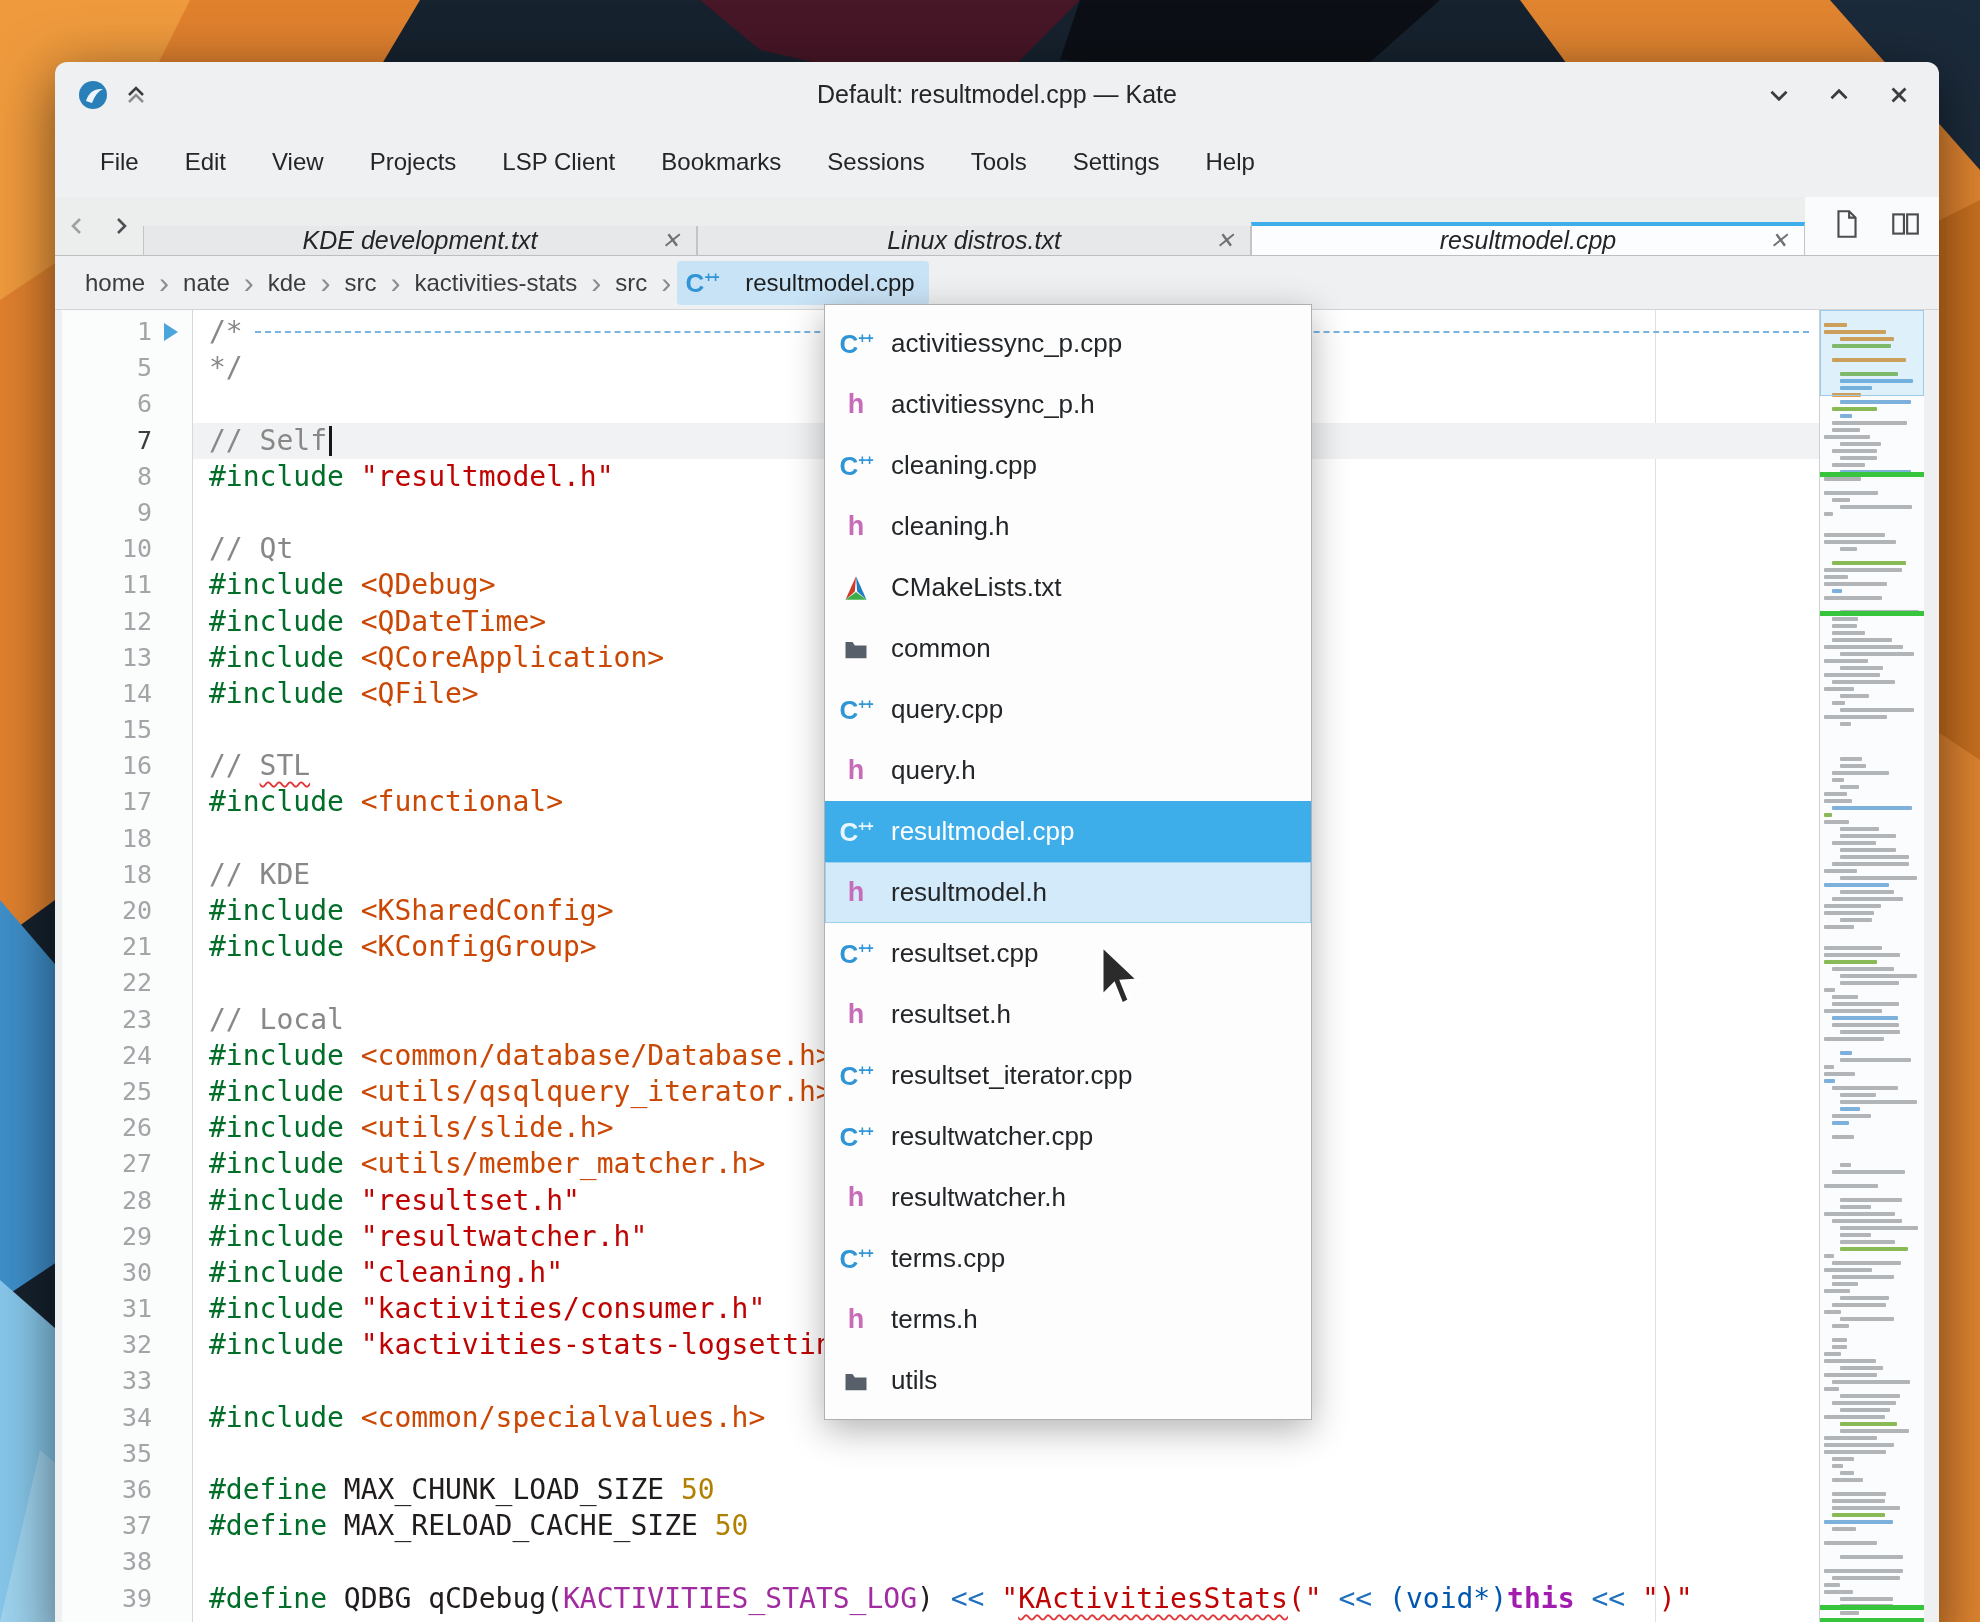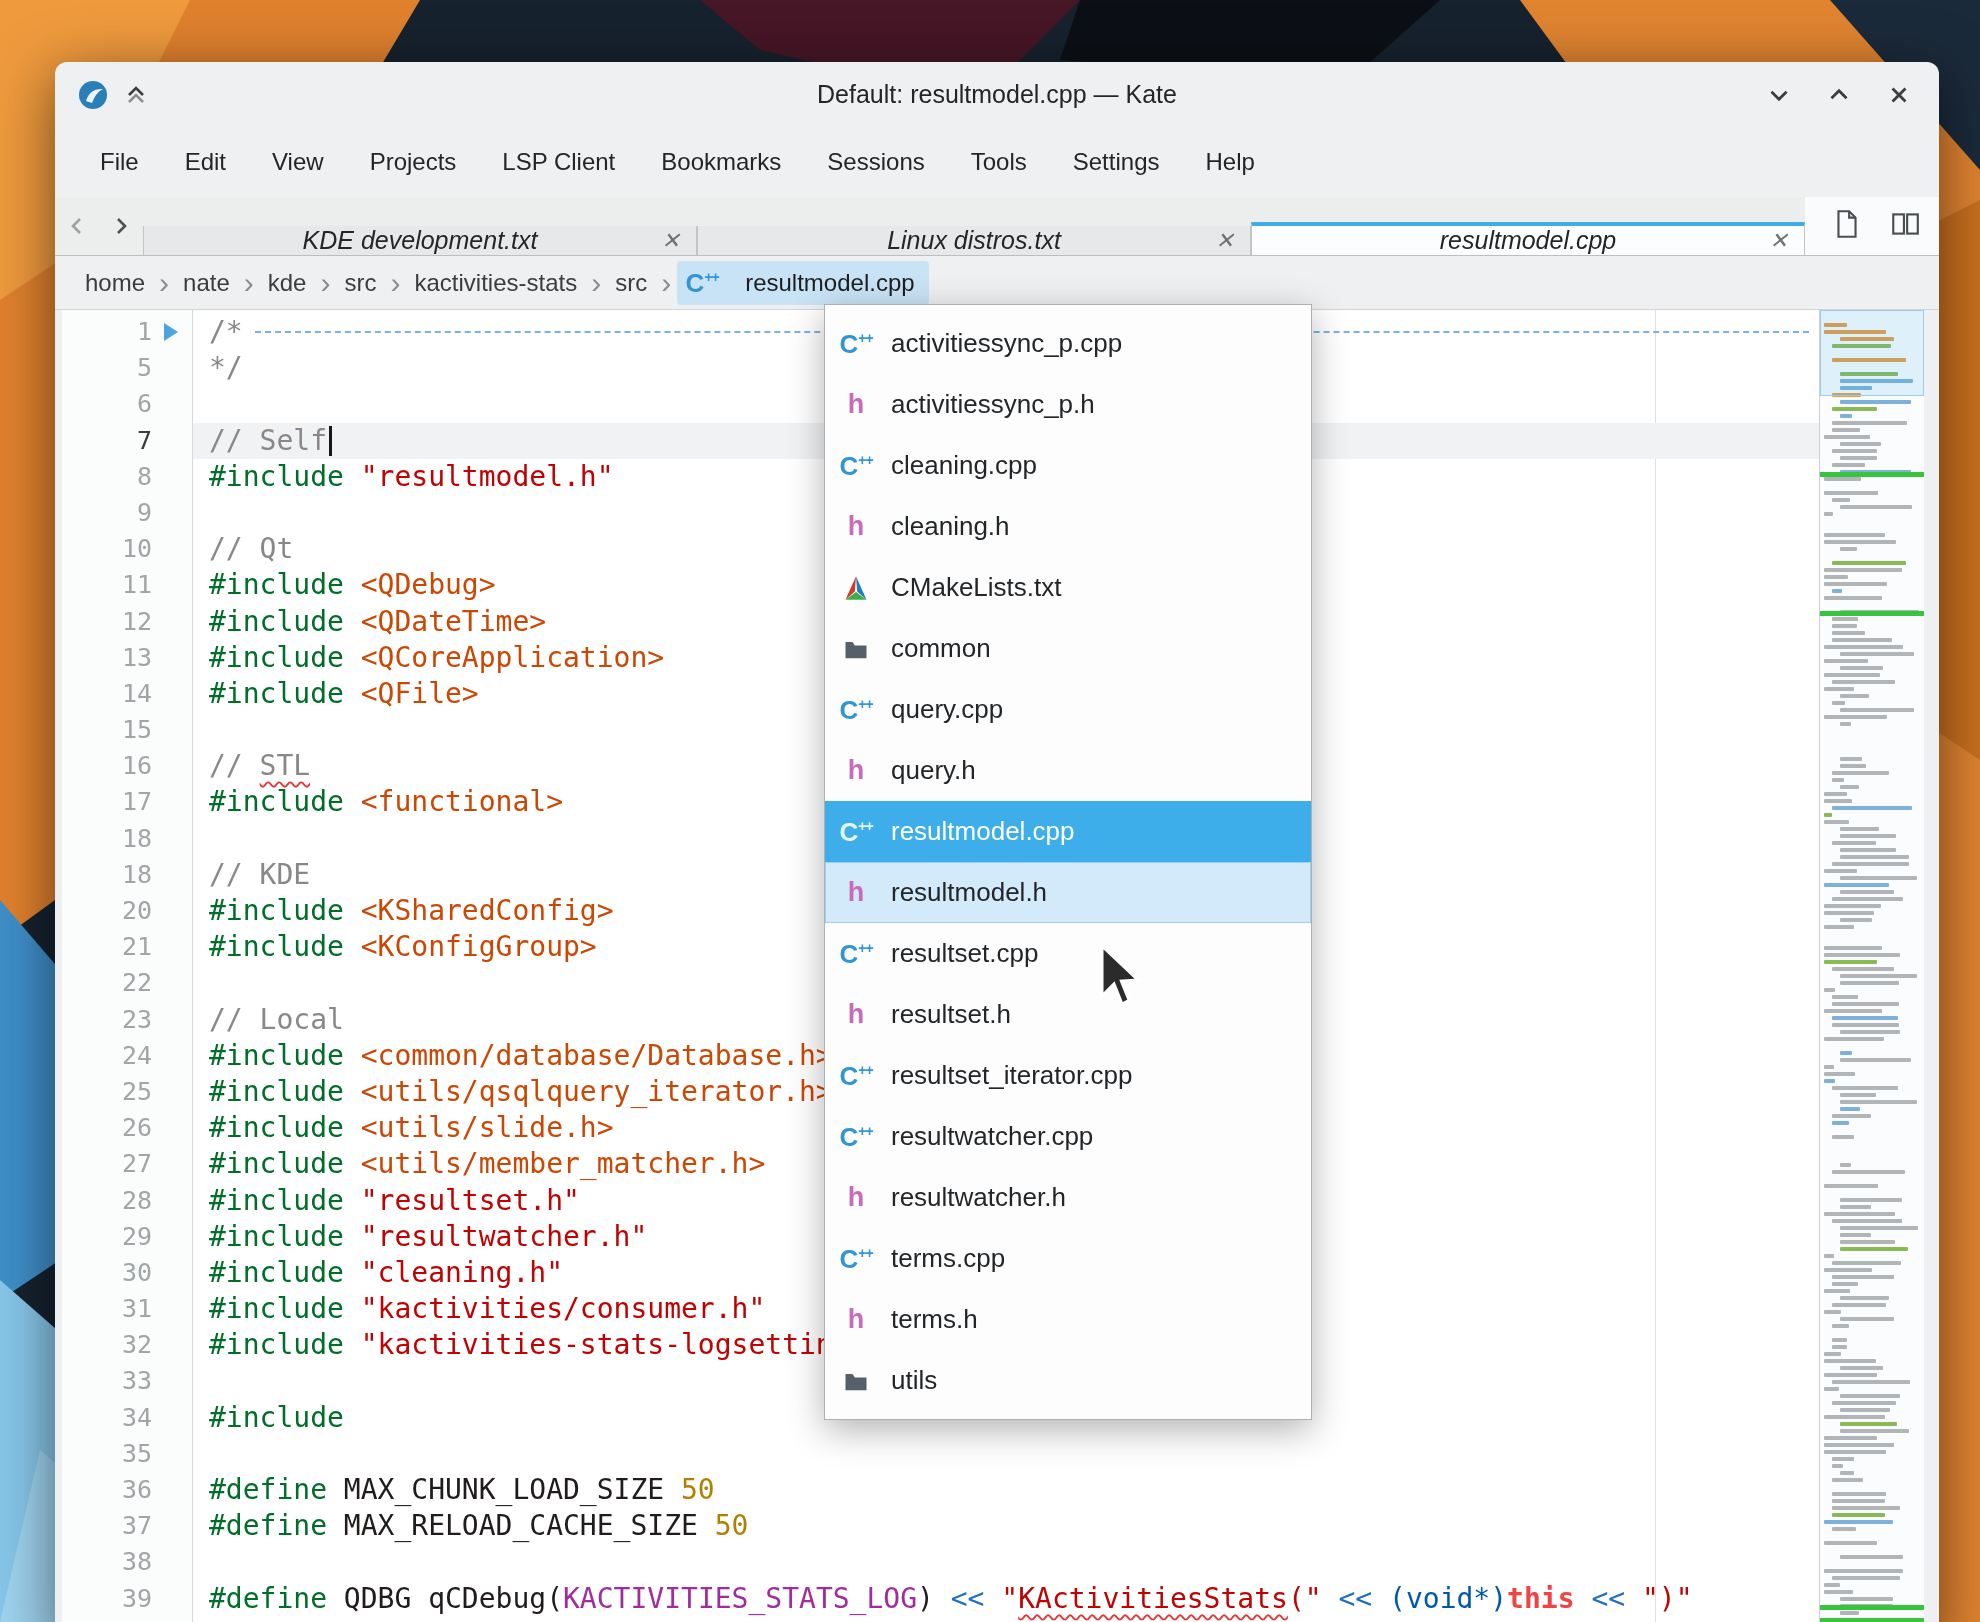--- a/index.html
+++ b/index.html
@@ -74,21 +74,21 @@
   .cline span{display:inline;}
   .cm{color:#898887;}
   .pp{color:#006e28;}
   .str{color:#bf0303;}
   .inc{color:#ca4704;}
   .num{color:#b08000;}
   .id{color:#1f1c1b;}
   .op{color:#1f6fbf;}
   .macro{color:#a02ca0;}
   .type{color:#0057ae;}
-  .kw{color:#ef4444;font-weight:bold;}
+  .kw{color:#a21caf;font-weight:bold;}
   .err{text-decoration-line:underline;text-decoration-style:wavy;text-decoration-color:#e0383a;text-decoration-thickness:2px;text-underline-offset:6px;}
   .caret{display:inline-block;width:3px;height:30px;background:#15171a;margin-left:2px;vertical-align:middle;}
   .folddash{flex:1;height:0;border-top:2px dashed #79b4e0;margin:0 10px 0 12px;align-self:center;}
 
   
   .minimap{width:104px;flex:0 0 104px;position:relative;background:#fbfcfd;border-left:1px solid #cdd0d2;overflow:hidden;}
   .mm-viewport{position:absolute;top:0;left:0;right:0;height:86px;background:rgba(61,174,233,.15);border:1px solid #9fcbe8;box-sizing:border-box;z-index:2;}
   .mm-bar{position:absolute;height:4px;border-radius:1px;opacity:.9;}
   .mm-mark{position:absolute;left:0;right:0;height:5px;z-index:1;}
 
@@ -415,21 +415,21 @@
         <div class="cline"><span class="pp">#include </span><span class="inc">&lt;common/database/Database.h&gt;</span></div>
         <div class="cline"><span class="pp">#include </span><span class="inc">&lt;utils/qsqlquery_iterator.h&gt;</span></div>
         <div class="cline"><span class="pp">#include </span><span class="inc">&lt;utils/slide.h&gt;</span></div>
         <div class="cline"><span class="pp">#include </span><span class="inc">&lt;utils/member_matcher.h&gt;</span></div>
         <div class="cline"><span class="pp">#include </span><span class="str">"resultset.h"</span></div>
         <div class="cline"><span class="pp">#include </span><span class="str">"resultwatcher.h"</span></div>
         <div class="cline"><span class="pp">#include </span><span class="str">"cleaning.h"</span></div>
         <div class="cline"><span class="pp">#include </span><span class="str">"kactivities/consumer.h"</span></div>
         <div class="cline"><span class="pp">#include </span><span class="str">"kactivities-stats-logsettings.h"</span></div>
         <div class="cline"></div>
-        <div class="cline"><span class="pp">#include </span></div>
+        <div class="cline"><span class="pp">#include </span><span class="inc">&lt;common/specialvalues.h&gt;</span></div>
         <div class="cline"></div>
         <div class="cline"><span class="pp">#define </span><span class="id">MAX_CHUNK_LOAD_SIZE </span><span class="num">50</span></div>
         <div class="cline"><span class="pp">#define </span><span class="id">MAX_RELOAD_CACHE_SIZE </span><span class="num">50</span></div>
         <div class="cline"></div>
         <div class="cline"><span class="pp">#define </span><span class="id">QDBG qCDebug(</span><span class="macro">KACTIVITIES_STATS_LOG</span><span class="id">) </span><span class="op">&lt;&lt;</span><span class="id"> </span><span class="str">"</span><span class="str err">KActivitiesStats</span><span class="str">("</span><span class="id"> </span><span class="op">&lt;&lt;</span><span class="id"> </span><span class="type">(void*)</span><span class="kw">this</span><span class="id"> </span><span class="op">&lt;&lt;</span><span class="id"> </span><span class="str">")"</span></div>
         <div class="cline"></div>
       </div>
     <div class="minimap">
       <div class="mm-viewport"></div>
     <div class="mm-bar" style="left: 4px; width: 23px; top: 13px; background: rgb(226, 147, 47);"></div>

